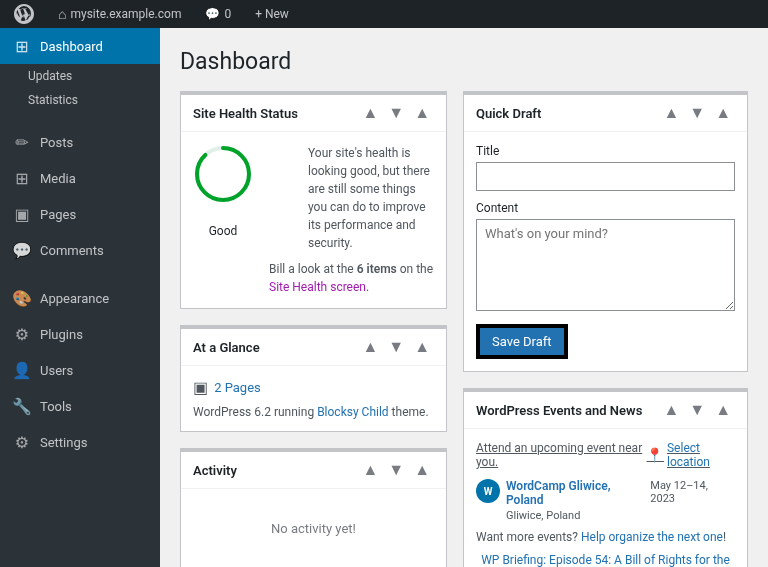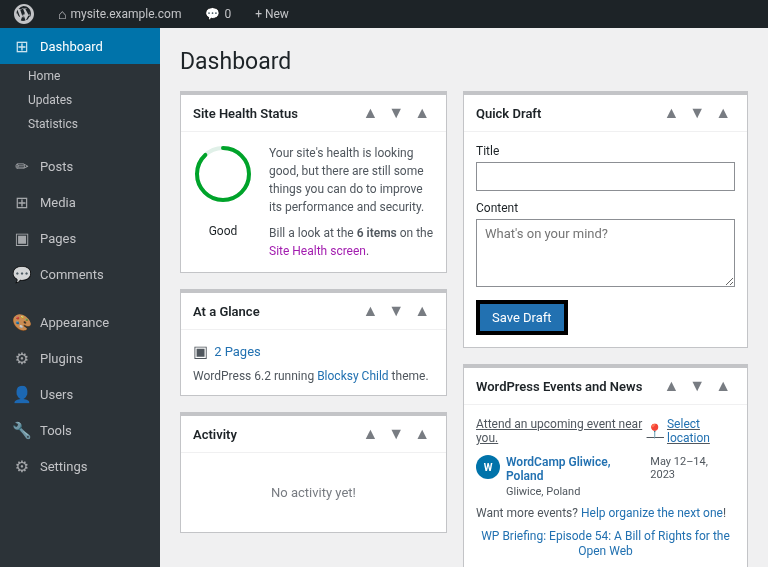--- a/index.html
+++ b/index.html
@@ -187,21 +187,21 @@
       margin-bottom: 10px;
     }
     .quick-draft-textarea {
       width: 100%;
       border: 1px solid #8c8f94;
       padding: 6px 8px;
       font-size: 13px;
       color: #787c82;
       outline: none;
       resize: vertical;
-      height: 68px;
+      height: 92px;
       margin-bottom: 10px;
       font-family: inherit;
     }
     .save-draft-btn {
       background: #2271b1;
       color: #fff;
       border: 4px solid #000000;
       padding: 6px 12px;
       font-size: 13px;
       cursor: pointer;
@@ -285,23 +285,20 @@
     <span>+ New</span>
   </div>
 </div>
 
 <div id="layout">
 
   <div id="sidebar">
     <div class="sidebar-menu-item active">
       <span class="menu-icon">⊞</span>
       <span>Dashboard</span>
-    </div>
-    <div class="sidebar-menu-item submenu">
-      <span>Home</span>
     </div>
     <div class="sidebar-menu-item submenu">
       <span>Updates</span>
     </div>
     <div class="sidebar-menu-item submenu">
       <span>Statistics</span>
     </div>
 
     <div class="sidebar-section-divider"></div>
 
@@ -366,21 +363,21 @@
           <div class="widget-body">
             <div class="site-health-inner">
               <div style="display:flex;flex-direction:column;align-items:center;flex-shrink:0;">
                 <svg class="circle-svg" viewBox="0 0 60 60">
                   <circle class="circle-track" cx="30" cy="30" r="26"></circle>
                   <circle class="circle-progress" cx="30" cy="30" r="26"></circle>
                 </svg>
                 <span class="health-label" style="margin-top:20px;font-size:12px;color:#1d2327;">Good</span>
               </div>
               <div class="health-text">
-                <p style="margin-bottom:8px;"><span>Your site's health is looking good, but there are still some things you can do to improve its performance and security.</span></p>
+                <p style="margin-bottom:8px;margin-left:39px;"><span>Your site's health is looking good, but there are still some things you can do to improve its performance and security.</span></p>
                 <p>
                   <span>Bill a look at the</span>
                   <strong>6 items</strong>
                   <span>on the</span>
                   <a href="#"><span>Site Health screen</span></a><span>.</span>
                 </p>
               </div>
             </div>
           </div>
         </div>

